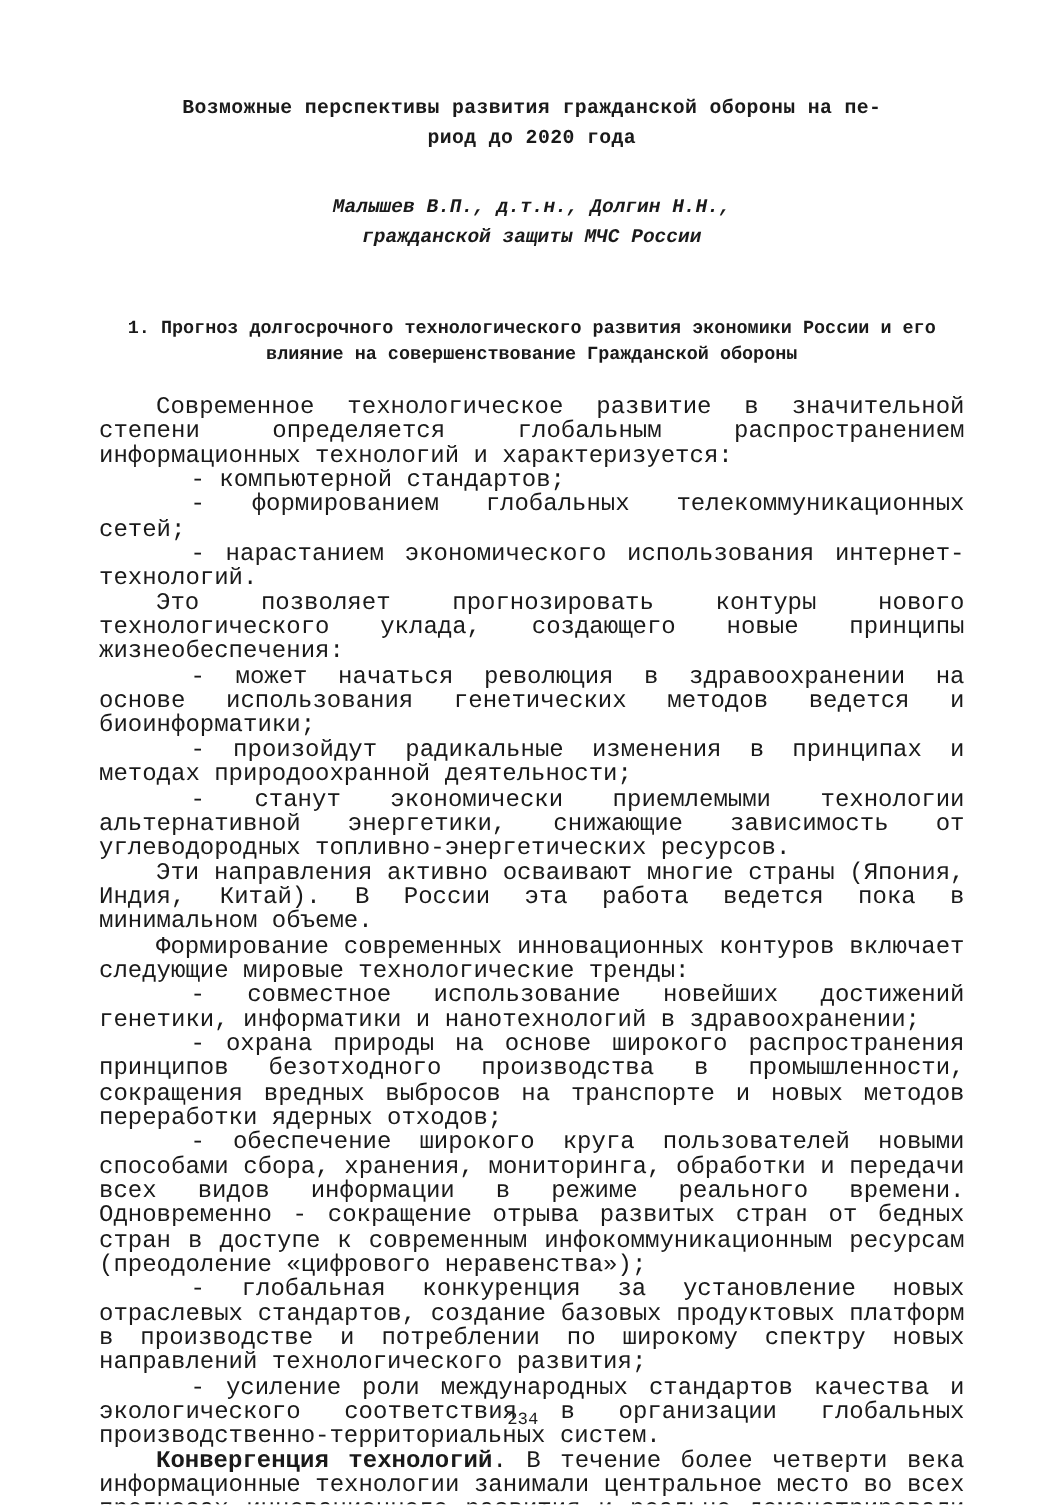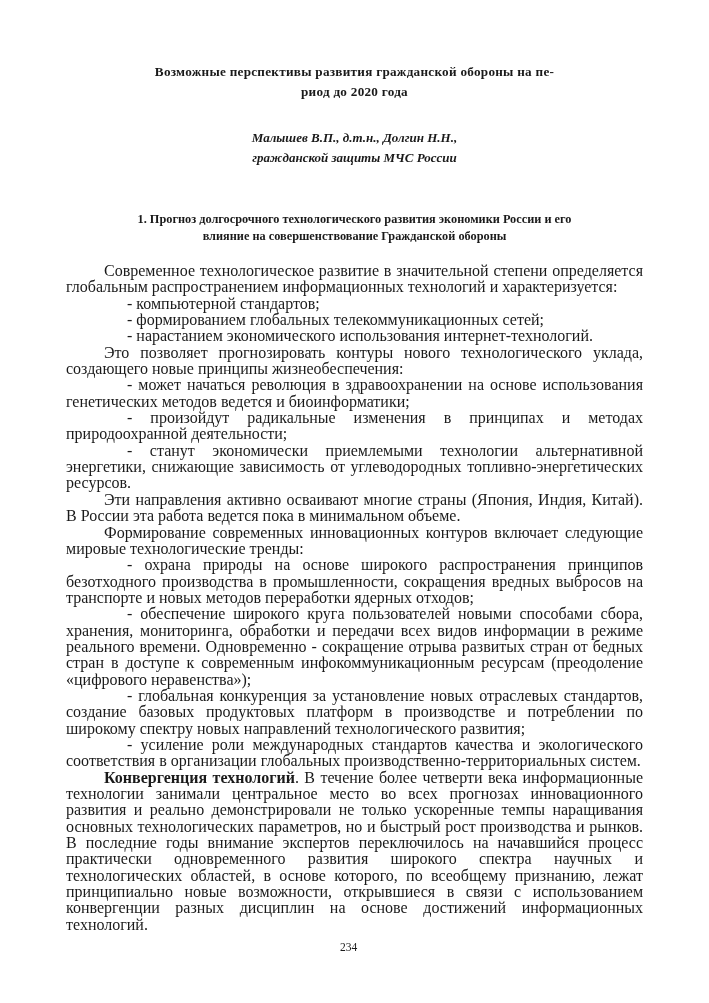--- a/index.html
+++ b/index.html
@@ -7,21 +7,21 @@
     padding: 0;
     background: #ffffff;
   }
   .page {
     position: relative;
     width: 709px;
     height: 1003px;
     background: #ffffff;
     margin: 0 auto;
     overflow: hidden;
-    font-family: Liberation Serif, serif;
+    font-family: Liberation Mono, monospace;
     color: #1a1a1a;
     -webkit-font-smoothing: antialiased;
   }
   .content {
     position: absolute;
     left: 66px;
     top: 0;
     width: 577px;
   }
 
@@ -119,20 +119,21 @@
         <p class="para">Современное технологическое развитие в значительной степени определяется глобальным распространением информационных технологий и характеризуется:</p>
         <p class="para bullet">- компьютерной стандартов;</p>
         <p class="para bullet">- формированием глобальных телекоммуникационных сетей;</p>
         <p class="para bullet">- нарастанием экономического использования интернет-технологий.</p>
         <p class="para">Это позволяет прогнозировать контуры нового технологического уклада, создающего новые принципы жизнеобеспечения:</p>
         <p class="para bullet">- может начаться революция в здравоохранении на основе использования генетических методов ведется и биоинформатики;</p>
         <p class="para bullet">- произойдут радикальные изменения в принципах и методах природоохранной деятельности;</p>
         <p class="para bullet">- станут экономически приемлемыми технологии альтернативной энергетики, снижающие зависимость от углеводородных топливно-энергетических ресурсов.</p>
         <p class="para">Эти направления активно осваивают многие страны (Япония, Индия, Китай). В России эта работа ведется пока в минимальном объеме.</p>
         <p class="para">Формирование современных инновационных контуров включает следующие мировые технологические тренды:</p>
+        <p class="para bullet">- совместное использование новейших достижений генетики, информатики и нанотехнологий в здравоохранении;</p>
         <p class="para bullet">- охрана природы на основе широкого распространения принципов безотходного производства в промышленности, сокращения вредных выбросов на транспорте и новых методов переработки ядерных отходов;</p>
         <p class="para bullet">- обеспечение широкого круга пользователей новыми способами сбора, хранения, мониторинга, обработки и передачи всех видов информации в режиме реального времени. Одновременно - сокращение отрыва развитых стран от бедных стран в доступе к современным инфокоммуникационным ресурсам (преодоление «цифрового неравенства»);</p>
         <p class="para bullet">- глобальная конкуренция за установление новых отраслевых стандартов, создание базовых продуктовых платформ в производстве и потреблении по широкому спектру новых направлений технологического развития;</p>
         <p class="para bullet">- усиление роли международных стандартов качества и экологического соответствия в организации глобальных производственно-территориальных систем.</p>
         <p class="para"><b>Конвергенция технологий</b><span>. В течение более четверти века информационные технологии занимали центральное место во всех прогнозах инновационного развития и реально демонстрировали не только ускоренные темпы наращивания основных технологических параметров, но и быстрый рост производства и рынков. В последние годы внимание экспертов переключилось на начавшийся процесс практически одновременного развития широкого спектра научных и технологических областей, в основе которого, по всеобщему признанию, лежат принципиально новые возможности, открывшиеся в связи с использованием конвергенции разных дисциплин на основе достижений информационных технологий.</span></p>
       </div>
 
   </div>
 
   <div class="page-number">234</div>

